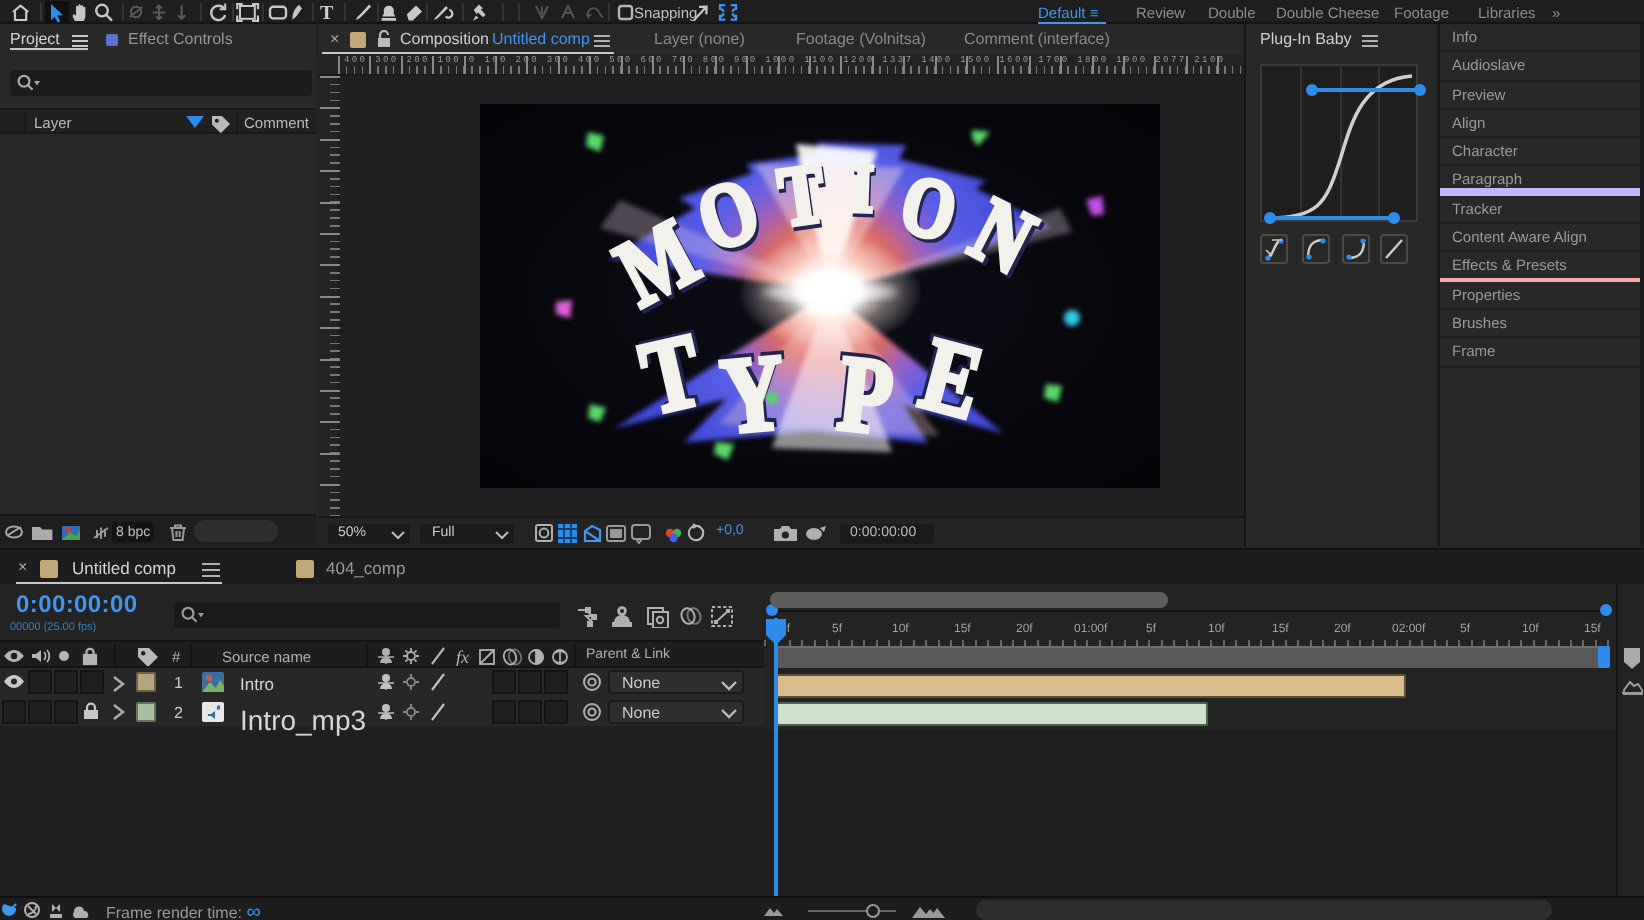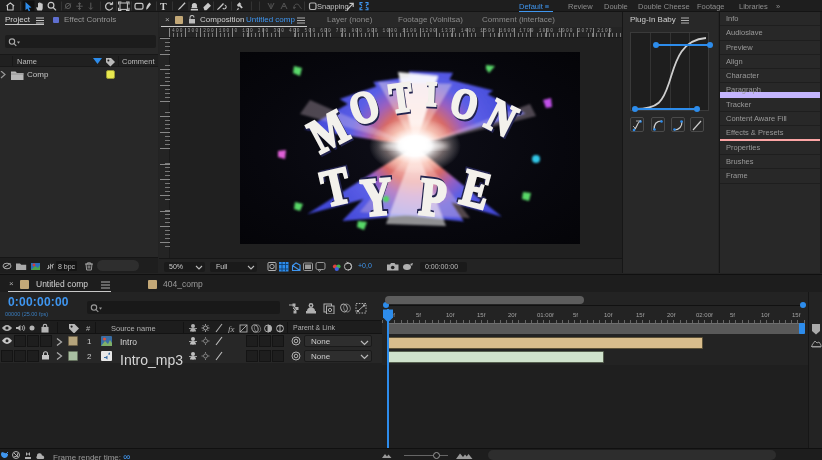--- a/index.html
+++ b/index.html
@@ -107,43 +107,32 @@
         <g fill="none" stroke="#aaa" stroke-width="1.1">
           <circle cx="7" cy="5.6" r="2.7"></circle>
           <path d="M9 7.6 L11.3 9.9"></path>
         </g>
         <path d="M12 5.5 l3 0 l-1.5 2.2 Z" fill="#aaa"></path>
       </svg>
  </div>
 
  <div class="abs" style="left:0;top:42px;width:158px;height:13px;background:#202020;border-top:1px solid #181818;border-bottom:1px solid #181818">
   <div class="abs" style="left:12px;top:1px;width:1px;height:10px;background:#181818"></div>
-  <span class="abs t" style="left:17px;top:2px;font-size:7.5px;color:#bbb">Name</span>
+  <span class="abs t" style="left:17px;top:2px;font-size:7.5px;color:#bbb">Layer</span>
   <svg class="abs" style="left:93px;top:3px" width="10" height="7">
         <path d="M0 0 h9 l-4.5 6 Z" fill="#2d8ceb"></path>
       </svg>
   <svg class="abs" style="left:105px;top:1.5px" width="11" height="10">
         <path d="M1 1 h5 l4 4 -4.6 4.6 -4.4-4.4 Z" fill="#b9b9b9"></path>
         <circle cx="3.4" cy="3.4" r="1" fill="#202020"></circle>
       </svg>
   <div class="abs" style="left:118px;top:1px;width:1px;height:10px;background:#181818"></div>
   <span class="abs t" style="left:122px;top:2px;font-size:7.5px;color:#bbb">Comment</span>
  </div>
 
- <div class="abs" style="left:0;top:56px;width:158px;height:13px">
-  <svg class="abs" style="left:0;top:3px" width="6" height="8">
-        <path d="M1 0 l4 3.5 -4 3.5" fill="none" stroke="#999" stroke-width="1.2"></path>
-      </svg>
-  <svg class="abs" style="left:11px;top:1.5px" width="13" height="10">
-        <path d="M0 1.5 h4.5 l1.5 1.5 h6.5 v7 h-12.5 Z" fill="#b9b9b9"></path>
-        <path d="M0 4 h12.5" stroke="#888" stroke-width=".8"></path>
-      </svg>
-  <span class="abs t" style="left:27px;top:2px;font-size:8px;color:#c8c8c8">Comp</span>
-  <div class="abs" style="left:106px;top:2px;width:9px;height:9px;background:#e8e84f;border-radius:2px;border:1px solid #9a9a35"></div>
- </div>
 
  <div class="abs" style="left:0;top:245px;width:158px;height:16px;background:#1e1e1e;border-top:1px solid #161616">
   <svg class="abs" style="left:2px;top:3px" width="90" height="10">
    <g fill="#aaa">
     <ellipse cx="5" cy="5" rx="4" ry="2.8" fill="none" stroke="#aaa" stroke-width="1"></ellipse>
           <path d="M2 6.5 L8.5 2.5" stroke="#aaa" stroke-width="1"></path>
     <path d="M14 2.5 h4 l1.2 1.2 h5 v5.3 h-10.2 Z"></path>
    </g>
    <g>
     <rect x="29" y="2" width="9" height="7" fill="#2c6dbb"></rect>
@@ -444,23 +433,23 @@
  </div>
 </div>
 
 <div class="abs" id="rightlist" style="left:719px;top:12px;width:103px;height:261px;background:#282828;border-left:1px solid #161616">
  <div class="abs" style="left:0;top:0;width:100px;height:172px;font-size:7.5px;color:#9a9a9a">
   <div style="height:14.3px;line-height:14.3px;padding-left:6px;border-bottom:1px solid #1e1e1e">Info</div>
   <div style="height:14.3px;line-height:14.3px;padding-left:6px;border-bottom:1px solid #1e1e1e">Audioslave</div>
   <div style="height:14.3px;line-height:14.3px;padding-left:6px;border-bottom:1px solid #1e1e1e">Preview</div>
   <div style="height:14.3px;line-height:14.3px;padding-left:6px;border-bottom:1px solid #1e1e1e">Align</div>
   <div style="height:14.3px;line-height:14.3px;padding-left:6px;border-bottom:1px solid #1e1e1e">Character</div>
-  <div style="height:14.3px;line-height:14.3px;padding-left:6px;border-bottom:6px solid #c4b5fd">Paragraph</div>
+  <div style="height:14.3px;line-height:14.3px;padding-left:6px;border-bottom:4px solid #c4b5fd">Paragraph</div>
   <div style="height:14.3px;line-height:14.3px;padding-left:6px;border-bottom:1px solid #1e1e1e">Tracker</div>
-  <div style="height:14.3px;line-height:14.3px;padding-left:6px;border-bottom:1px solid #1e1e1e">Content Aware Fill</div>
+  <div style="height:14.3px;line-height:14.3px;padding-left:6px;border-bottom:1px solid #1e1e1e">Content Aware Align</div>
   <div style="height:14.3px;line-height:14.3px;padding-left:6px;border-bottom:2px solid #fca5a5">Effects &amp; Presets</div>
   <div style="height:14.3px;line-height:14.3px;padding-left:6px;border-bottom:1px solid #1e1e1e">Properties</div>
   <div style="height:14.3px;line-height:14.3px;padding-left:6px;border-bottom:1px solid #1e1e1e">Brushes</div>
   <div style="height:14.3px;line-height:14.3px;padding-left:6px;border-bottom:1px solid #1e1e1e">Frame</div>
  </div>
  <div class="abs" style="left:100px;top:0;width:3px;height:261px;background:#1d1d1d"></div>
 </div>
 
 <div class="abs" id="timeline" style="left:0;top:274px;width:822px;height:174px;background:#202020;border-top:1px solid #101010">
 

